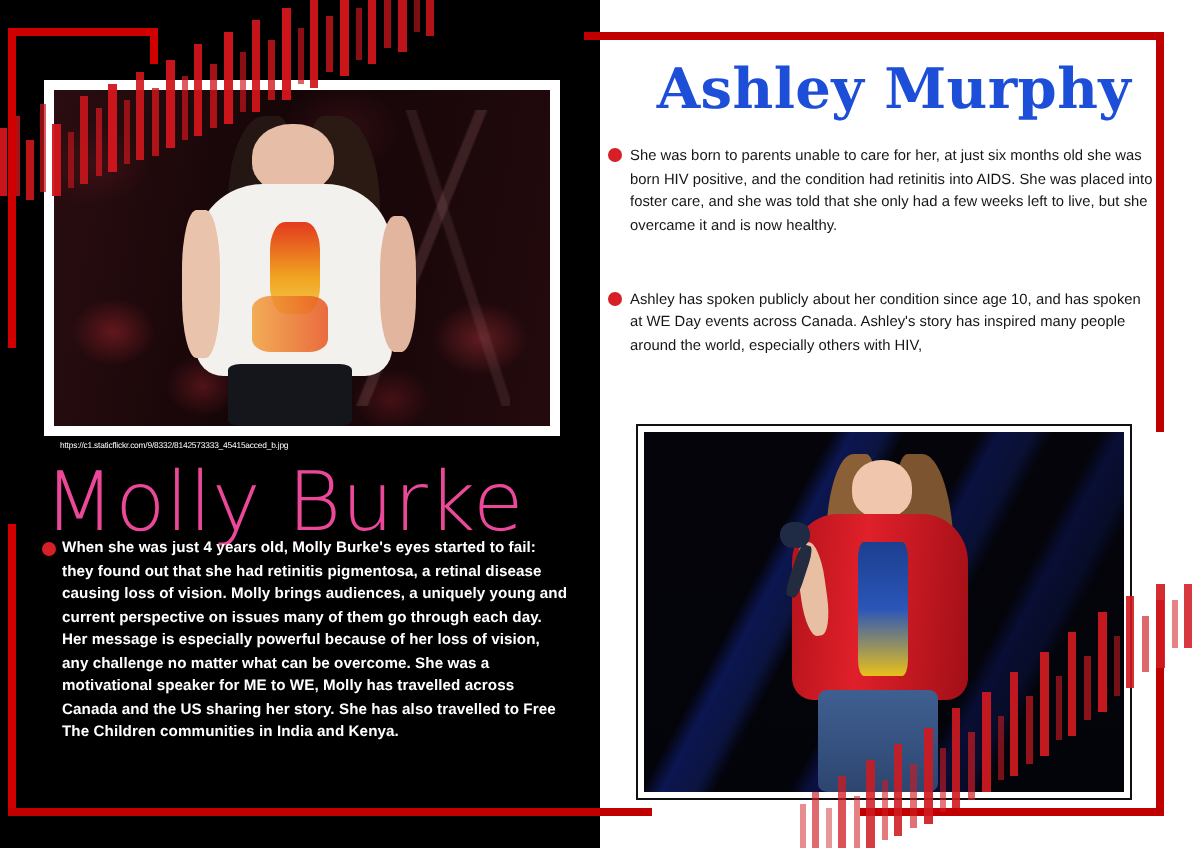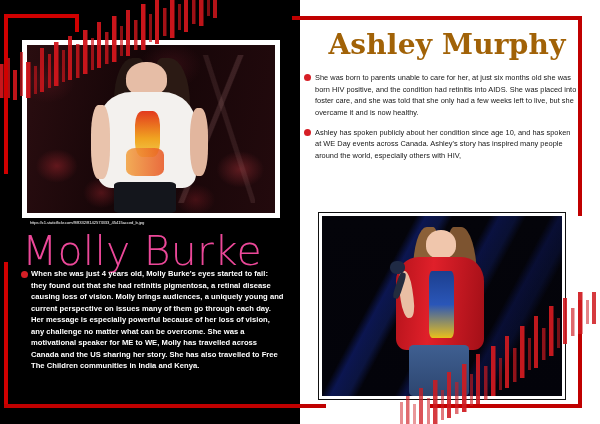--- a/index.html
+++ b/index.html
@@ -276,21 +276,21 @@
     width: 62px; height: 3.5px;
     background: #c00000;
     z-index: 7;
   }
 
   
   .ashley-title {
     position: absolute;
     left: 312px; top: 28px;
     width: 270px;
-    color: #a16207;
+    color: #1d4ed8;
     font-size: 28px;
     font-weight: bold;
     font-family: "DejaVu Serif", serif;
     letter-spacing: 0.2px;
     text-align: center;
     z-index: 6;
   }
 
   
   .ashley-body-block {
@@ -300,21 +300,21 @@
     z-index: 6;
   }
   .ashley-text {
     color: #161616;
     font-size: 7.4px;
     line-height: 1.58;
     letter-spacing: 0.02px;
     font-family: "Liberation Sans", sans-serif;
   }
   .ashley-para { position: relative; padding-left: 9px; }
-  .ashley-para + .ashley-para { margin-top: 8px; }
+  .ashley-para + .ashley-para { margin-top: 25px; }
   .ashley-dot {
     position: absolute;
     left: -2px; top: 2px;
     width: 7px; height: 7px;
     border-radius: 50%;
     background: #d61f26;
   }
 
   
   .ashley-photo-frame {

